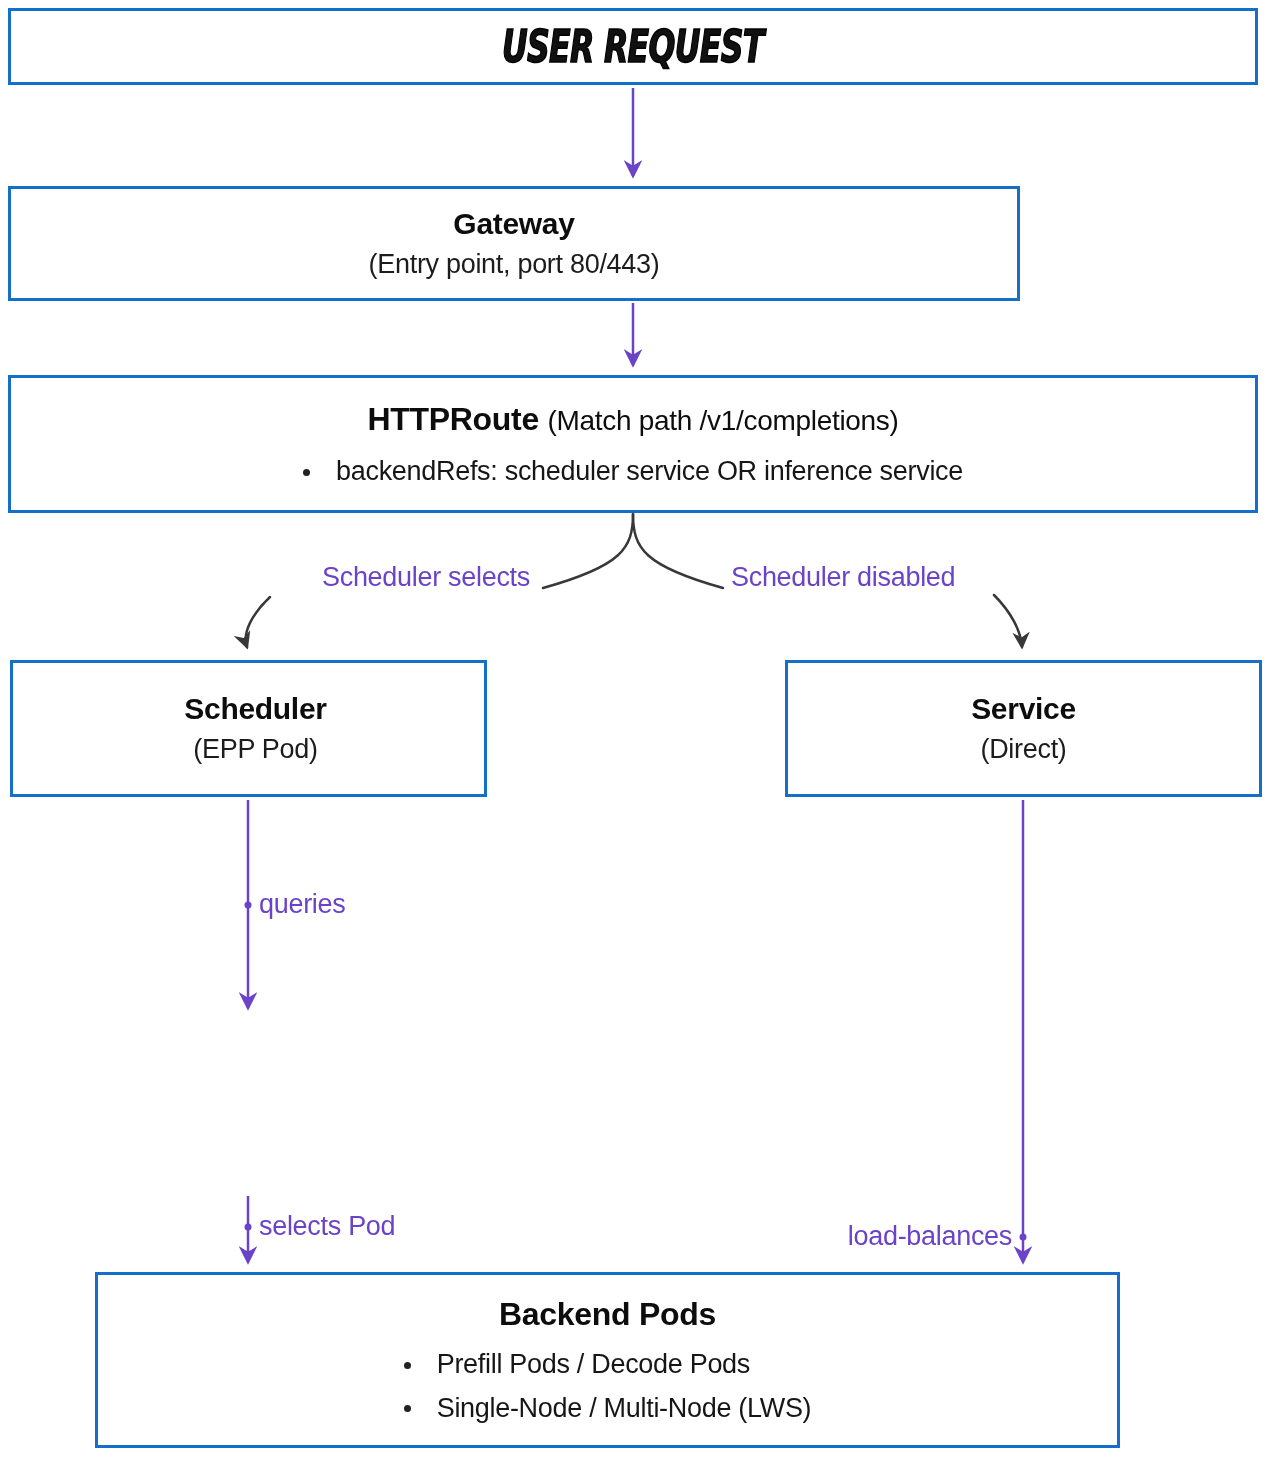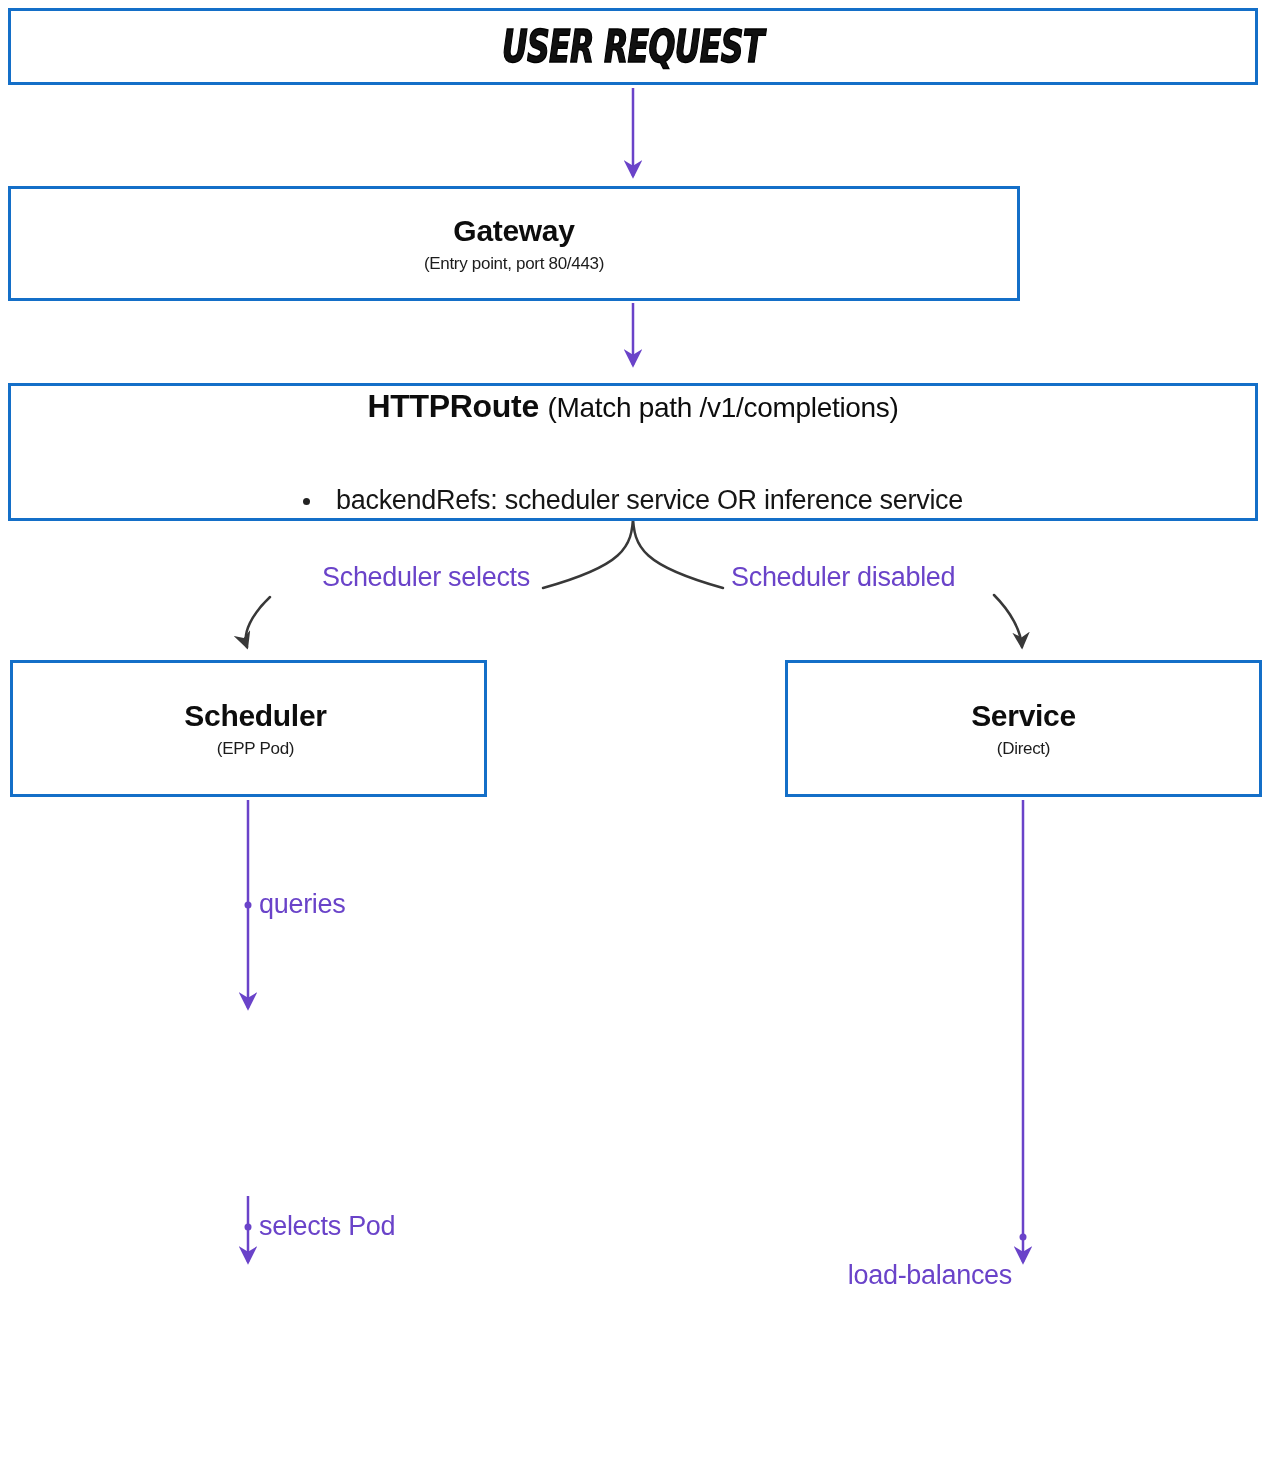--- a/index.html
+++ b/index.html
@@ -18,57 +18,57 @@
   .mk-p{fill:var(--arrow-purple);}
   .mk-d{fill:var(--branch-dark);}
   .anchor-dot{fill:var(--arrow-purple);}
 
   .node{
     position:absolute;background:#ffffff;border:3px solid var(--box-border);
     display:flex;flex-direction:column;align-items:center;justify-content:center;
   }
   .node-title{font-weight:bold;font-size:30px;letter-spacing:-0.3px;color:#0d0d0d;line-height:1.25;}
   .node-title.lg{font-size:32px;}
-  .node-sub{font-size:17px;letter-spacing:-0.3px;color:#1c1c1c;line-height:1.3;margin-top:4px;}
+  .node-sub{font-size:27px;letter-spacing:-0.3px;color:#1c1c1c;line-height:1.3;margin-top:4px;}
   .title-suffix{font-weight:normal;font-size:28px;letter-spacing:-0.3px;}
 
   .bullets{display:flex;flex-direction:column;gap:10px;margin-top:14px;}
   .bullet-row{display:flex;align-items:center;font-size:27px;letter-spacing:-0.3px;color:#161616;line-height:1.25;}
   .bullet-dot{width:7px;height:7px;border-radius:50%;background:#222;margin-right:26px;flex:0 0 auto;}
 
   .display-title{
     font-family:"DejaVu Sans",sans-serif;font-weight:bold;font-style:italic;
     font-size:44px;letter-spacing:-1px;transform:scale(0.72,1.02);transform-origin:center;
     -webkit-text-stroke:1.5px #000;white-space:nowrap;
   }
 
   .edge-label{
     position:absolute;font-size:27px;letter-spacing:-0.3px;
     color:var(--label-purple);white-space:nowrap;line-height:1.15;
   }
 
   
   .n-user{left:8px;top:8px;width:1250px;height:77px;}
   .n-gateway{left:8px;top:186px;width:1012px;height:115px;}
-  .n-httproute{left:8px;top:383px;width:1250px;height:138px;justify-content:space-between;}
+  .n-httproute{left:8px;top:375px;width:1250px;height:138px;}
   .n-scheduler{left:10px;top:660px;width:477px;height:137px;padding-left:14px;}
   .n-service{left:785px;top:660px;width:477px;height:137px;}
   .n-pool{left:10px;top:1017px;width:477px;height:176px;}
   .n-backend{left:95px;top:1272px;width:1025px;height:176px;}
 
   .n-httproute .bullets{margin-top:16px;}
   .n-pool .bullets{align-self:center;}
   .n-pool .bullet-row .bullet-dot{margin-right:24px;}
 
   
   .lbl-enabled{right:738px;top:562px;}
   .lbl-disabled{left:731px;top:562px;}
   .lbl-queries{left:259px;top:889px;}
   .lbl-selects{left:259px;top:1211px;}
-  .lbl-load{right:256px;top:1260px;}
+  .lbl-load{right:256px;top:1221px;}
 </style>
 </head>
 <body>
 
 <div class="canvas">
 
   <svg class="edges-svg" viewBox="0 0 1268 1459" xmlns="http://www.w3.org/2000/svg">
     <defs>
       <marker id="ah-purple" viewBox="0 0 10 10" refX="8.5" refY="5" markerWidth="7.5" markerHeight="7.5" orient="auto">
         <path d="M0,0 L10,5 L0,10 L3,5 Z" class="mk-p"></path>
@@ -129,14 +129,27 @@
   <div class="node n-service">
     <div class="node-title">Service</div>
     <div class="node-sub">(Direct)</div>
   </div>
 
   <div class="edge-label lbl-queries">queries</div>
   <div class="edge-label lbl-selects">selects Pod</div>
   <div class="edge-label lbl-load">load-balances</div>
 
 
+  <div class="node n-backend">
+    <div class="node-title lg">Backend Pods</div>
+    <div class="bullets">
+      <div class="bullet-row">
+        <span class="bullet-dot"></span>
+        <span>Prefill Pods / Decode Pods</span>
+      </div>
+      <div class="bullet-row">
+        <span class="bullet-dot"></span>
+        <span>Single-Node / Multi-Node (LWS)</span>
+      </div>
+    </div>
+  </div>
 
 </div>
 
 </body></html>

